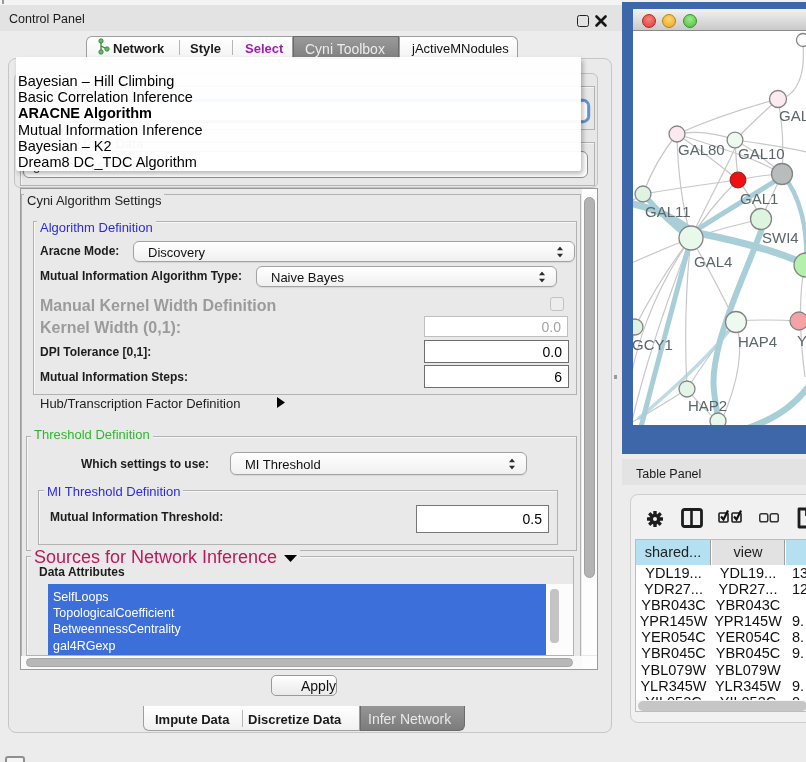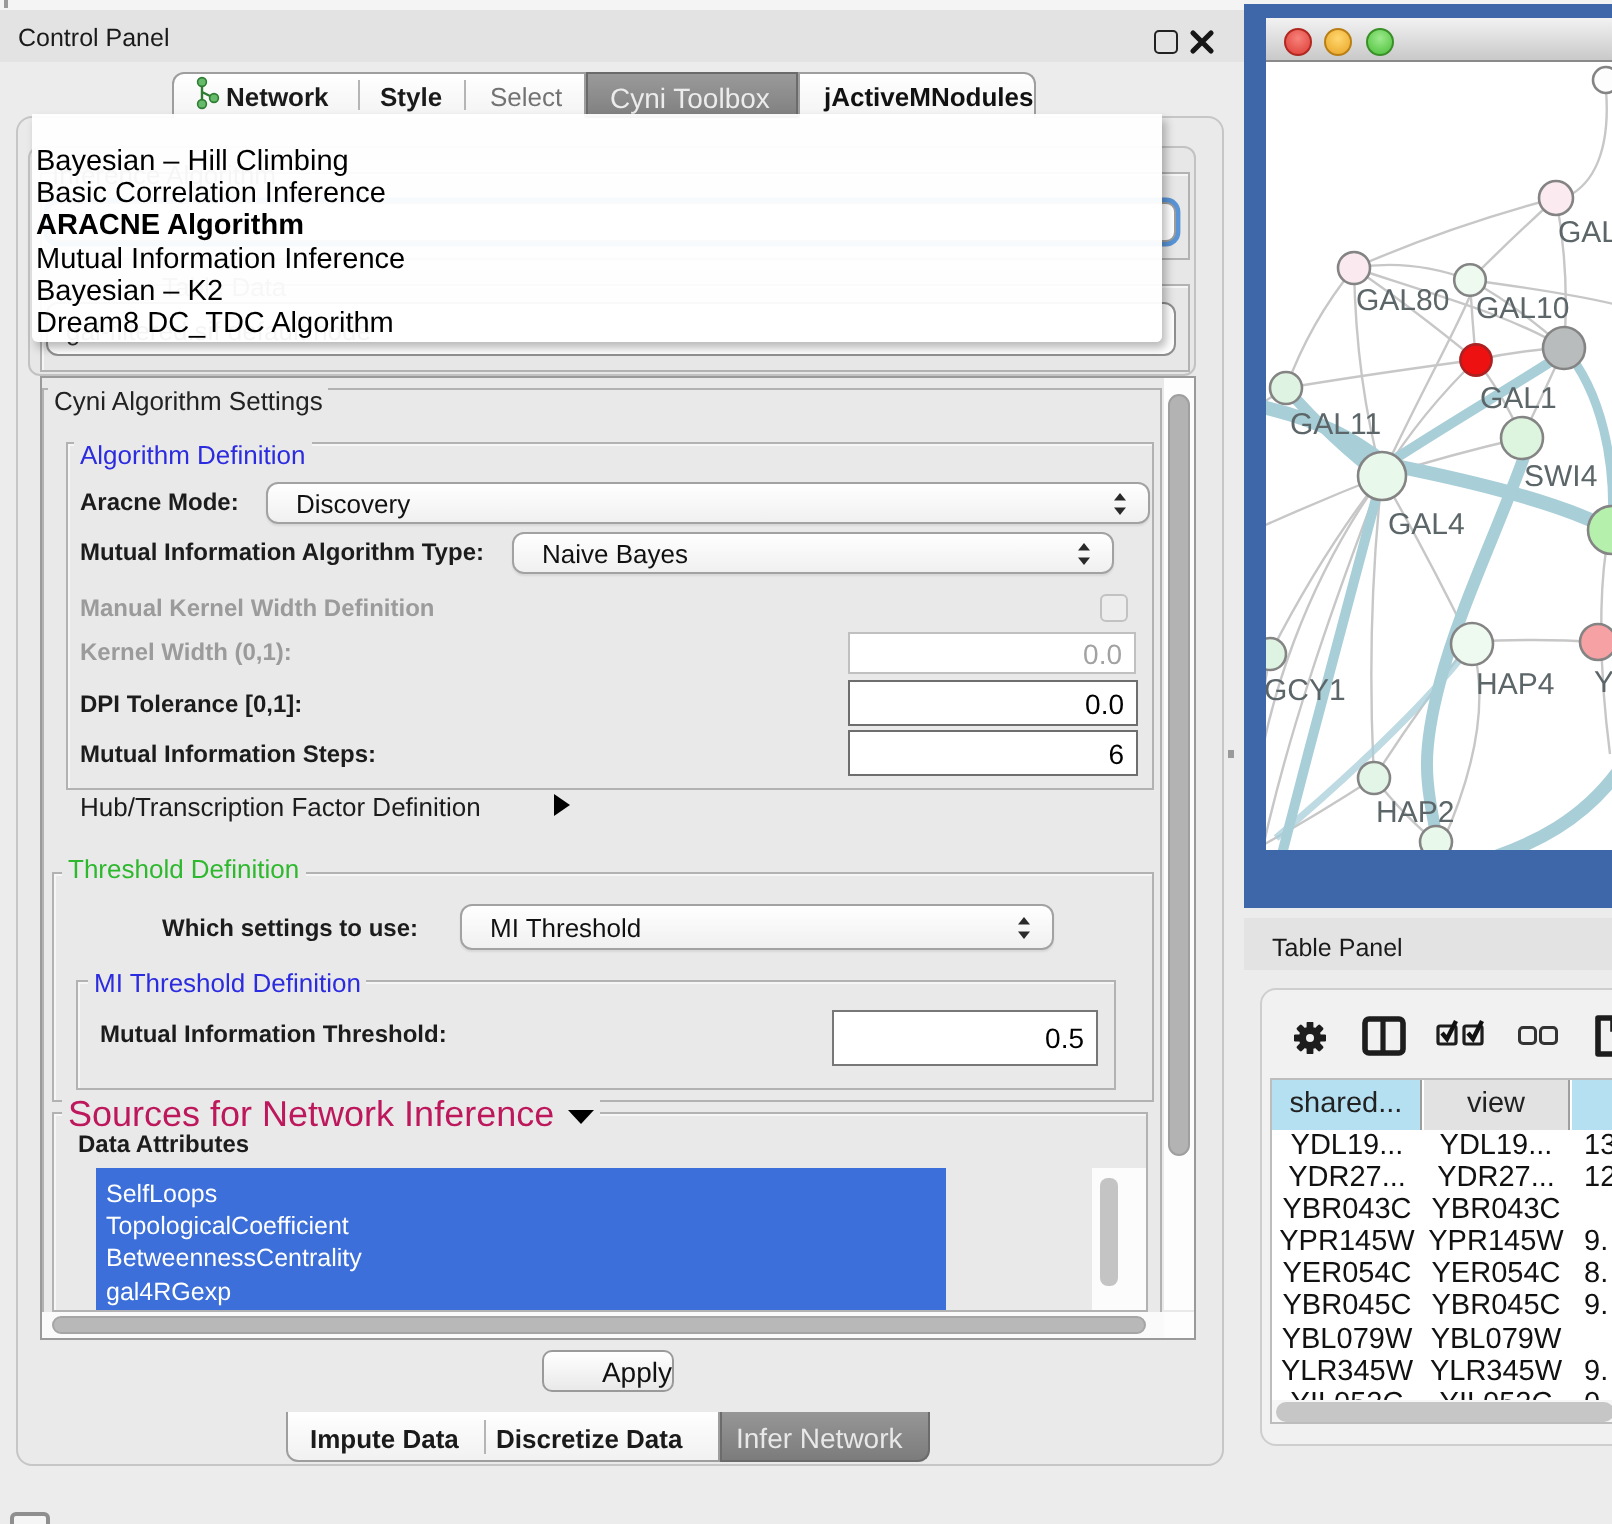--- a/index.html
+++ b/index.html
@@ -1,20 +1,20 @@
 <!DOCTYPE html>
 <html><head>
 <meta charset="utf-8">
 <style>
 *{margin:0;padding:0;box-sizing:border-box}
 html,body{width:806px;height:762px}
 body{position:relative;font-family:"Liberation Sans",sans-serif;background:#ececec;overflow:hidden}
 .abs{position:absolute}
 .lbl{position:absolute;font-size:12px;font-weight:bold;color:#1c1c1c;white-space:nowrap}
-.glbl{position:absolute;font-size:12px;font-weight:bold;color:#9b9b9b;white-space:nowrap}
+.glbl{position:absolute;font-size:16px;font-weight:bold;color:#9b9b9b;white-space:nowrap}
 .combo{position:absolute;border:1px solid #a2a2a2;border-radius:6px;background:linear-gradient(#ffffff,#f0f0f0);box-shadow:0 1px 1px rgba(0,0,0,0.08)}
 .combo .ct{position:absolute;left:14px;top:50%;transform:translateY(-50%);font-size:13px;color:#111;white-space:nowrap}
 .spin{position:absolute;right:11px;top:50%;transform:translateY(-50%);width:6px;height:11px}
 .field{position:absolute;background:#fff;font-size:14px;color:#000;text-align:left}
 .fv{position:absolute;right:6px;top:50%;transform:translateY(-50%)}
 .grp{position:absolute;border:1px solid #b2b2b2;box-shadow:inset 1px 1px 0 rgba(255,255,255,0.6)}
 </style>
 </head>
 <body>
 
@@ -39,23 +39,23 @@
   <div class="abs" style="left:179px;top:40px;width:1px;height:15px;background:#b5b5b5"></div>
   <div class="abs" style="left:232px;top:40px;width:1px;height:15px;background:#b5b5b5"></div>
   <svg class="abs" style="left:97px;top:38px" width="13" height="18" viewBox="0 0 13 18">
     <path d="M4 3 L4 14 M4 8 L10 11" stroke="#2e7d32" stroke-width="1.2" fill="none"></path>
     <circle cx="4" cy="3" r="2.2" fill="#66bb6a" stroke="#2e7d32" stroke-width="0.8"></circle>
     <circle cx="4" cy="14" r="2.2" fill="#66bb6a" stroke="#2e7d32" stroke-width="0.8"></circle>
     <circle cx="10" cy="11" r="2.2" fill="#66bb6a" stroke="#2e7d32" stroke-width="0.8"></circle>
   </svg>
   <div class="abs" style="left:113px;top:41px;font-size:13px;font-weight:bold;color:#1a1a1a">Network</div>
   <div class="abs" style="left:190px;top:41px;font-size:13px;font-weight:bold;color:#1a1a1a">Style</div>
-  <div class="abs" style="left:245px;top:41px;font-size:13px;font-weight:normal;color:#737373">Select</div>
+  <div class="abs" style="left:245px;top:41px;font-size:13px;font-weight:bold;color:#a21caf">Select</div>
   <div class="abs" style="left:305px;top:41px;font-size:14px;color:#ececec">Cyni Toolbox</div>
-  <div class="abs" style="left:412px;top:41px;font-size:13px;font-weight:bold;color:#111">jActiveMNodules</div>
+  <div class="abs" style="left:412px;top:41px;font-size:13px;font-weight:normal;color:#111">jActiveMNodules</div>
 
   <div class="abs" style="left:14px;top:73px;width:584px;height:115px;background:#e7e7e7;border:1px solid #c2c2c2;border-radius:6px"></div>
   <div class="grp" style="left:20px;top:86px;width:575px;height:44px"></div>
   <div class="abs" style="left:24px;top:101px;width:564px;height:20px;border:1px solid #9d9d9d;border-radius:5px;background:#fff;box-shadow:0 0 0 2.2px rgba(72,139,212,0.9)"></div>
   <div class="abs" style="left:26px;top:80px;font-size:13px;color:#555">Inference Algorithm</div>
   <div class="grp" style="left:20px;top:142px;width:575px;height:44px"></div>
   <div class="abs" style="left:81px;top:136px;font-size:13px;color:#666">Table Data</div>
   <div class="abs" style="left:23px;top:151px;width:565px;height:27px;border:1px solid #8f8f8f;border-radius:6px;background:#fff"></div>
   <div class="abs" style="left:33px;top:158px;font-size:13px;color:#333">gal-filtered.sif default node</div>
 
@@ -133,21 +133,21 @@
   <div class="field" style="left:416px;top:505px;width:133px;height:28px;border:1.5px solid #777">
       <span class="fv">0.5</span>
     </div>
 
   <div class="abs" style="left:26px;top:556px;width:548px;height:100px;border:1px solid #b2b2b2;box-shadow:inset 1px 1px 0 rgba(255,255,255,0.6)"></div>
   <div class="abs" style="left:31px;top:547px;background:#e9e9e9;padding:0 3px;font-size:18px;color:#be185d">Sources for Network Inference <svg width="13" height="9" viewBox="0 0 13 9" style="margin-left:2px">
         <path d="M0 1 L13 1 L6.5 8 Z" fill="#000"></path>
       </svg></div>
   <div class="lbl" style="left:39px;top:565px">Data Attributes</div>
 
-  <div class="abs" style="left:48px;top:584px;width:425px;height:71px;background:#3c6fd9;overflow:hidden">
+  <div class="abs" style="left:48px;top:584px;width:498px;height:71px;background:#3c6fd9;overflow:hidden">
     <div style="font-size:12.5px;color:#fff;padding:5px 0 0 5px;line-height:16.2px">SelfLoops<br>TopologicalCoefficient<br>BetweennessCentrality<br>gal4RGexp</div>
   </div>
   <div class="abs" style="left:546px;top:584px;width:27px;height:71px;background:#fcfcfc"></div>
   <div class="abs" style="left:550px;top:589px;width:9px;height:54px;background:#c4c4c4;border-radius:4px"></div>
 
   <div class="abs" style="left:271px;top:675px;width:66px;height:21px;background:linear-gradient(#ffffff,#e9e9e9);border:1px solid #9a9a9a;border-radius:5px;text-align:right;font-size:14px;color:#111;line-height:20px">Apply</div>
 
   <div class="abs" style="left:143px;top:706px;width:217px;height:25px;background:linear-gradient(#ffffff,#f1f1f1);border:1px solid #9e9e9e;border-top:none;border-radius:0 0 0 6px"></div>
   <div class="abs" style="left:360px;top:706px;width:105px;height:25px;background:linear-gradient(#969696,#7c7c7c);border:1px solid #6b6b6b;border-top:none;border-radius:0 0 6px 0"></div>
   <div class="abs" style="left:242px;top:710px;width:1px;height:17px;background:#b5b5b5"></div>

